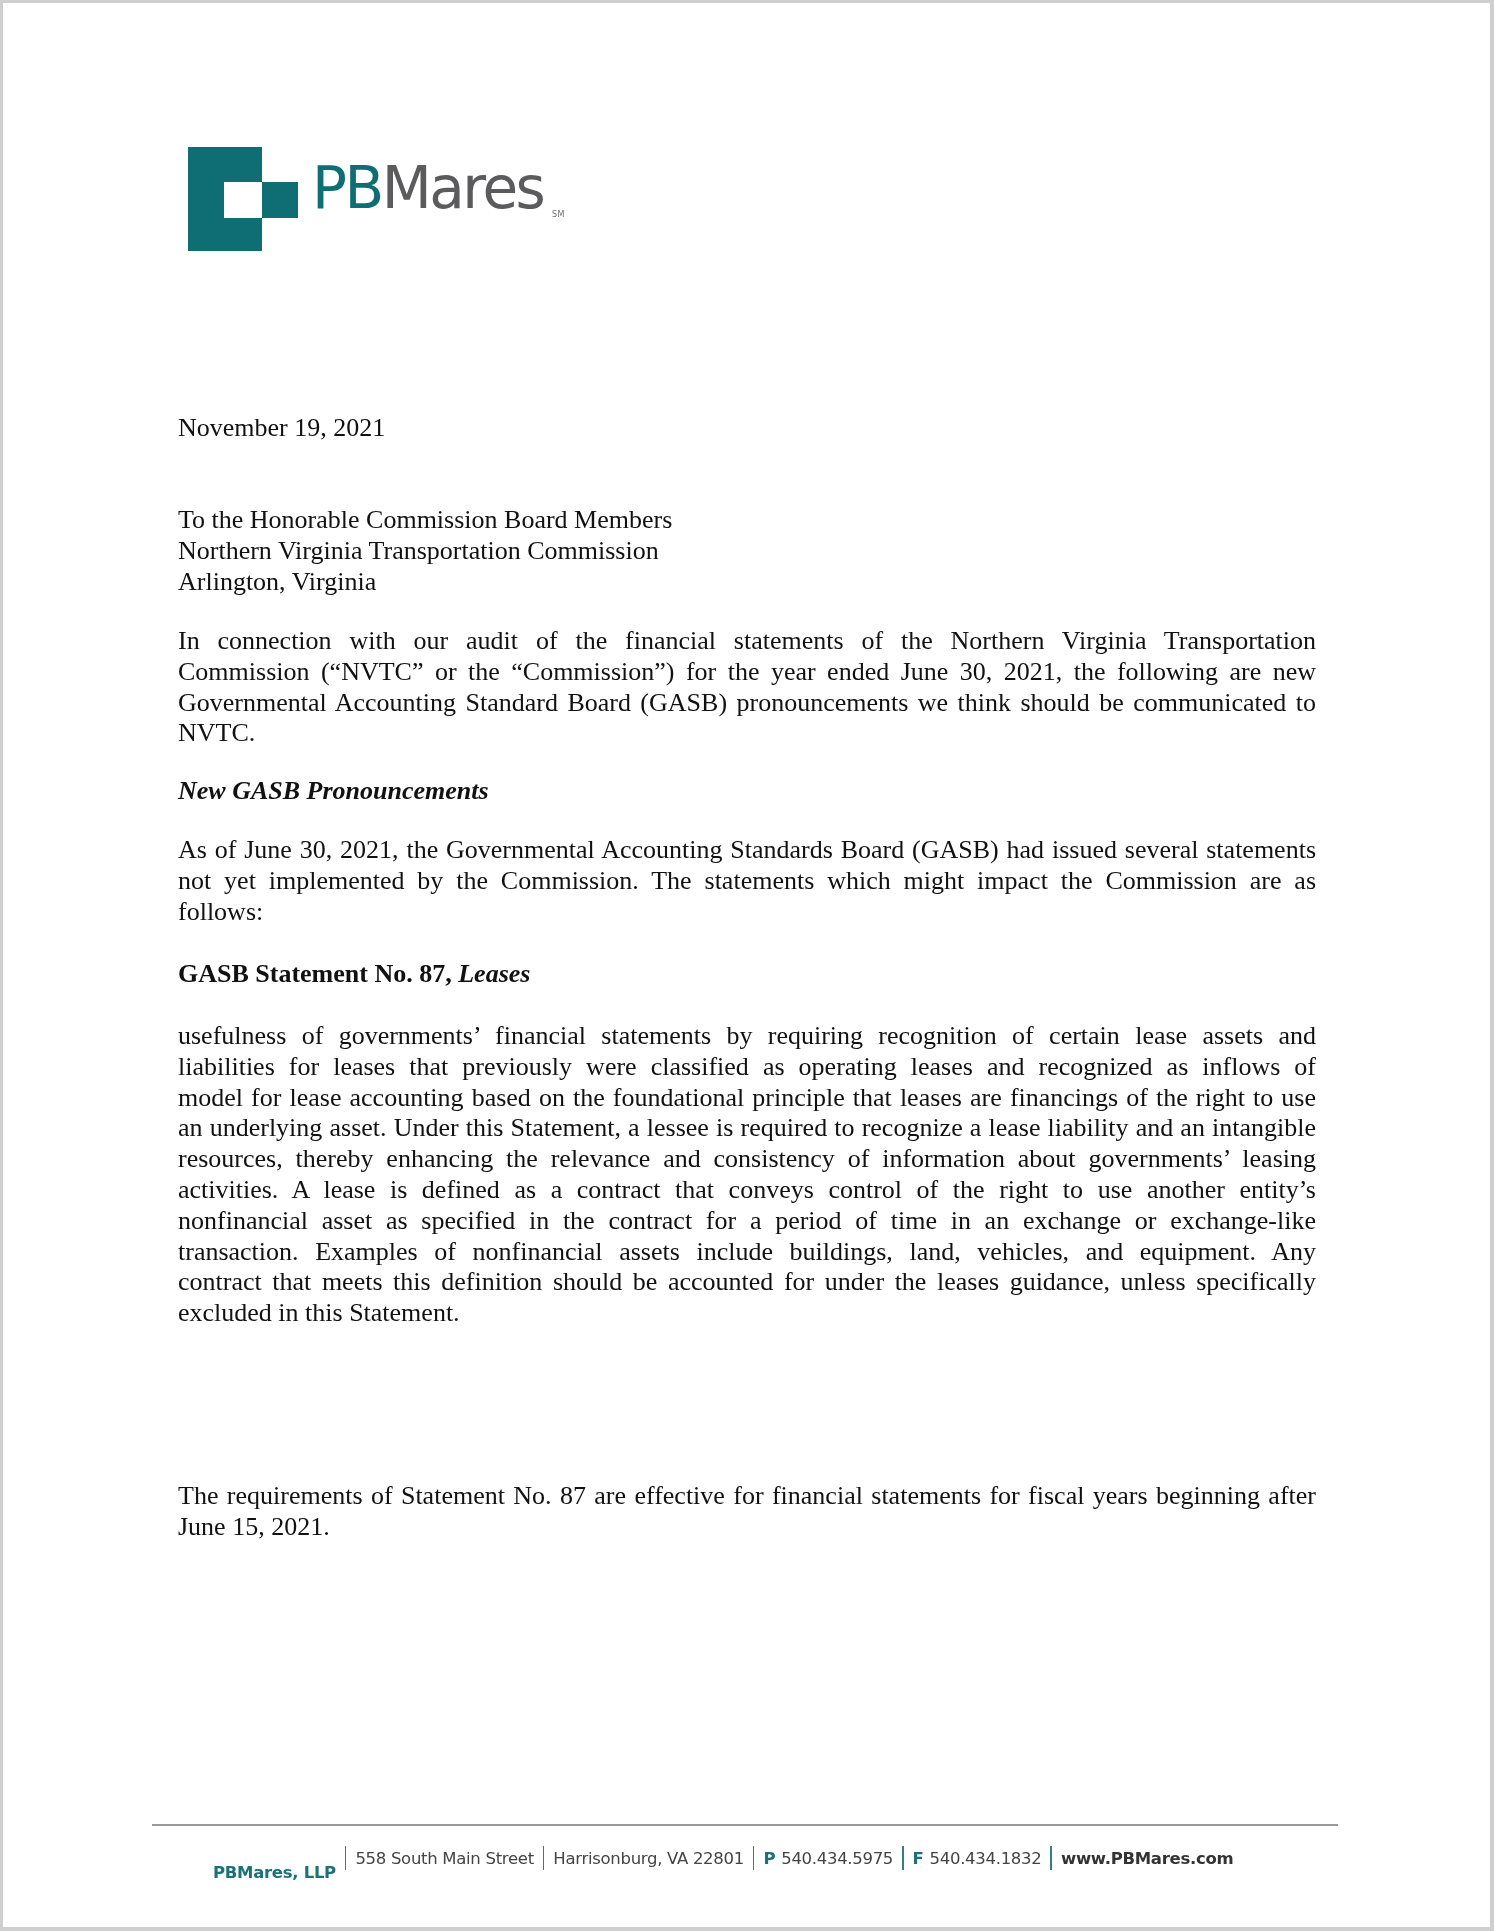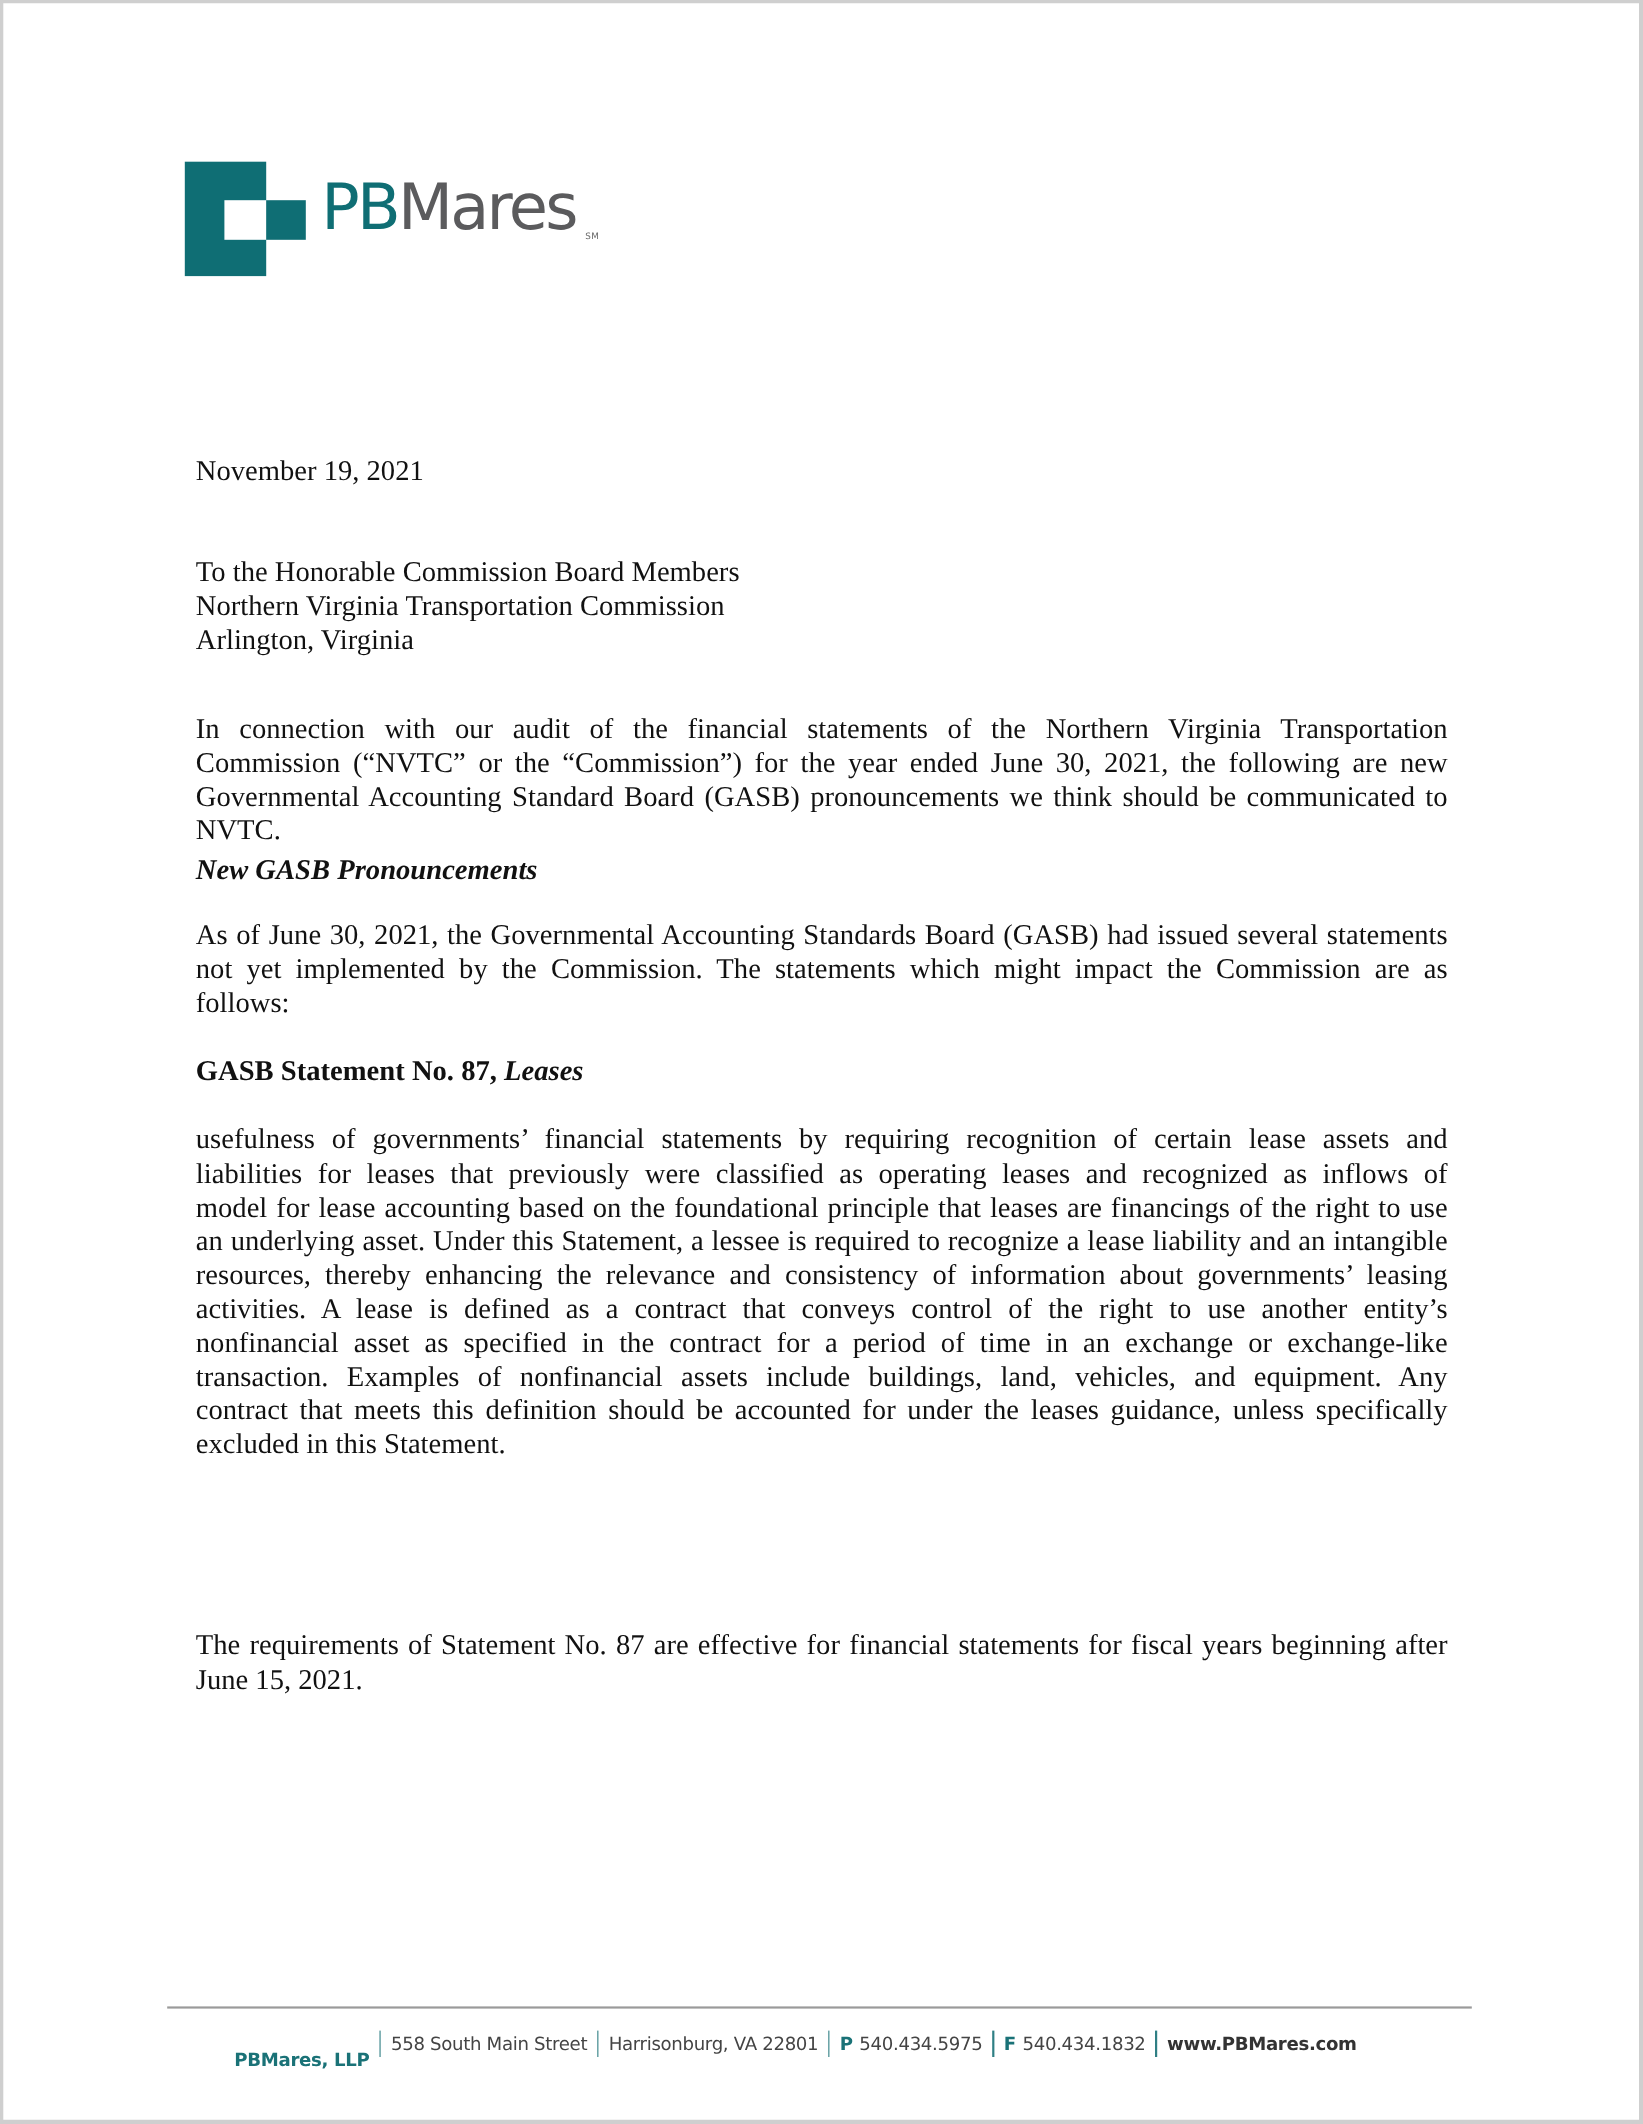--- a/index.html
+++ b/index.html
@@ -7,21 +7,21 @@
     width: 1494px; height: 1931px; position: relative; overflow: hidden;
     background: #ffffff;
     font-family: "Liberation Serif", "DejaVu Serif", serif;
     color: #111111;
   }
   .page-border {
     position: absolute; left: 0; top: 0; width: 1494px; height: 1931px;
     box-sizing: border-box; border: 3px solid #cfcfcf; border-right-width: 4px; border-bottom-width: 4px;
     pointer-events: none;
   }
-  .logo { position: absolute; left: 168px; top: 147px; width: 380px; height: 104px; }
+  .logo { position: absolute; left: 188px; top: 147px; width: 380px; height: 104px; }
   .logo-mark { position: absolute; left: 0; top: 0; width: 110px; height: 104px; }
   .lm-big { position: absolute; left: 0; top: 0; width: 74px; height: 104px; background: #0f6e74; }
   .lm-hole { position: absolute; left: 36px; top: 35px; width: 38px; height: 36px; background: #ffffff; }
   .lm-small { position: absolute; left: 74px; top: 35px; width: 36px; height: 36px; background: #0f6e74; }
   .logo-word {
     position: absolute; left: 124px; top: 12px;
     font-family: "DejaVu Sans", "Liberation Sans", sans-serif;
     font-size: 58px; letter-spacing: -2.5px; line-height: 1; white-space: nowrap;
   }
   .logo-word .pb { color: #0f6e74; }
@@ -70,21 +70,21 @@
 <div class="block" style="top:413px;">
   <span class="line">November 19, 2021</span>
 </div>
 
 <div class="block" style="top:505px;">
   <span class="line">To the Honorable Commission Board Members</span>
   <span class="line">Northern Virginia Transportation Commission</span>
   <span class="line">Arlington, Virginia</span>
 </div>
 
-<div class="block justify" style="top:648px;">
+<div class="block justify" style="top:626px;">
   <span class="line">In connection with our audit of the financial statements of the Northern Virginia Transportation</span>
   <span class="line">Commission (“NVTC” or the “Commission”) for the year ended June 30, 2021, the following are new</span>
   <span class="line">Governmental Accounting Standard Board (GASB) pronouncements we think should be communicated to</span>
   <span class="line last">NVTC.</span>
 </div>
 
 <div class="block heading-ital" style="top:776px;">
   <span class="line">New GASB Pronouncements</span>
 </div>
 

